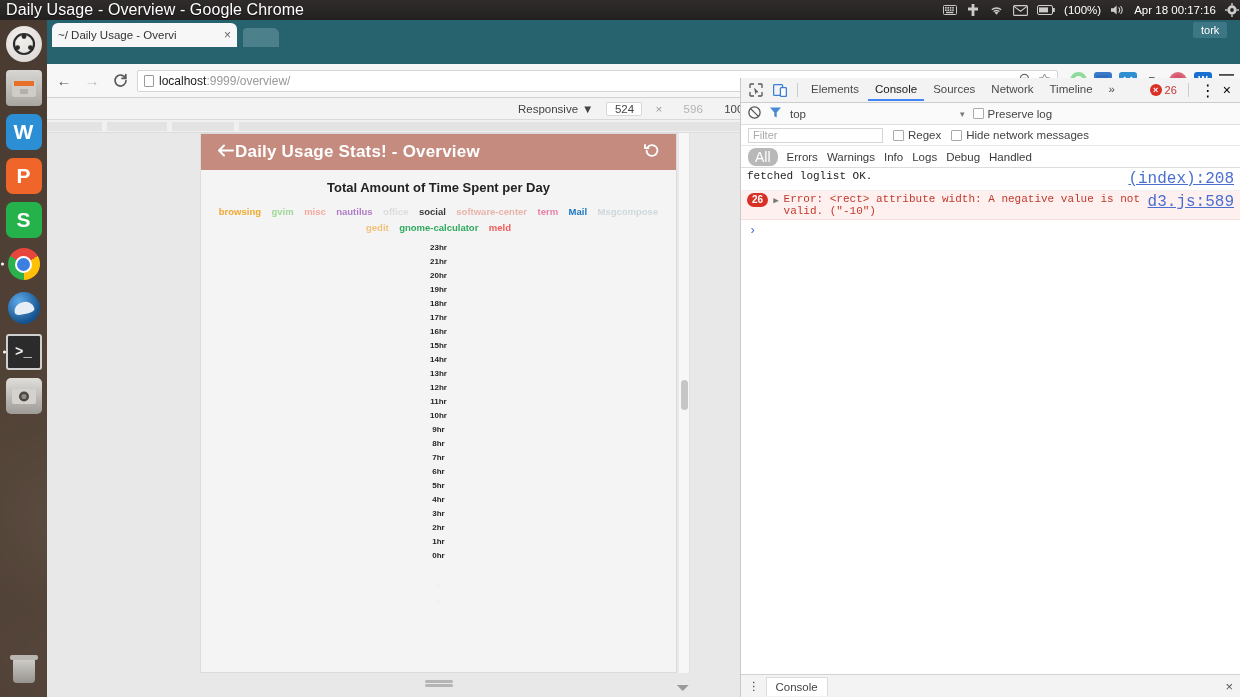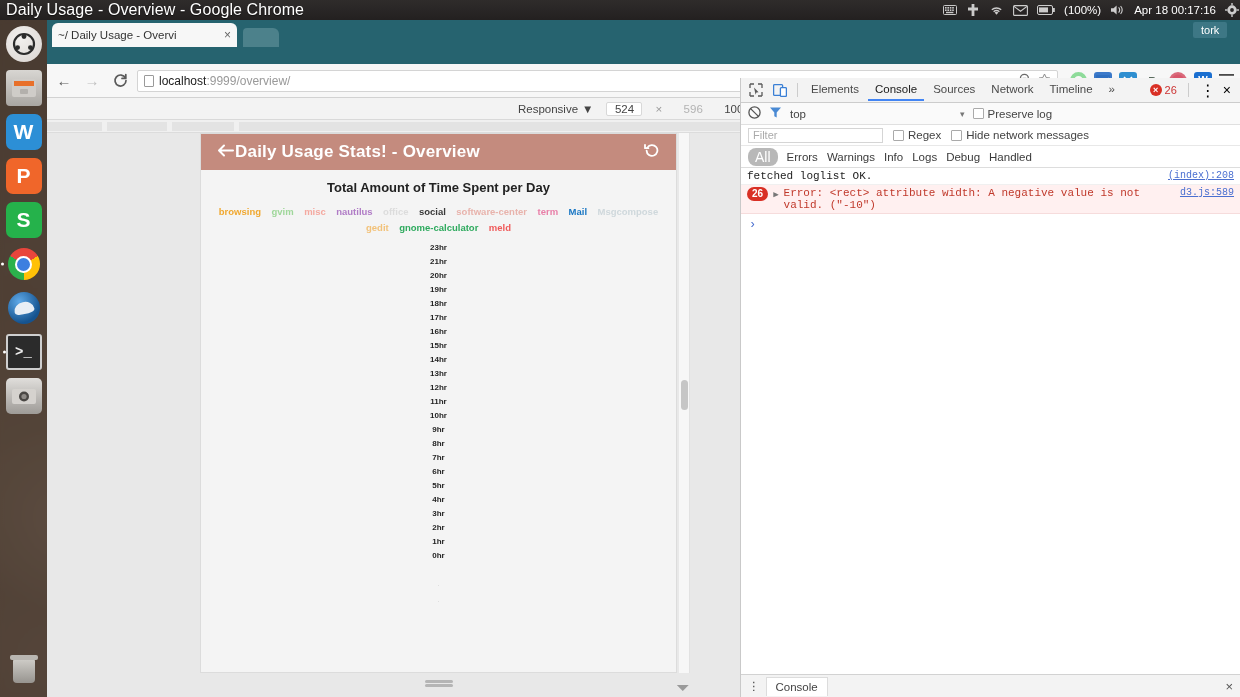--- a/index.html
+++ b/index.html
@@ -168,21 +168,21 @@
   .dt-bar3 { height: 21px; background: #fff; border-bottom: 1px solid #e8e8e8; display:flex;align-items:center;gap:10px;padding:0 7px;font-size:11.5px;color:#444;}
   .filter-in { width: 135px; height: 15px; border:1px solid #d5d5d5; font-size:11px; color:#aaa; padding:0 4px; display:flex;align-items:center;}
   .dt-bar4 { height: 22px; background: #fff; border-bottom: 1px solid #ddd; display:flex;align-items:center;gap:9px;padding:0 7px;font-size:11.5px;color:#3a3a3a;}
   .pill { background:#b8b8b8;color:#fff;border-radius:8px;padding:1px 7px;font-size:14px;}
 
   .dt-console { flex: 1; overflow: hidden; font-family: "Liberation Mono", monospace; font-size: 11px; }
   .c-row { display:flex; align-items:flex-start; padding: 2px 6px; border-bottom: 1px solid #f0f0f0; gap:5px; }
   .c-row.err { background: #fff0f0; border-bottom-color:#f6dcdc; }
   .c-msg { flex:1; color:#222; white-space: pre-wrap; }
   .c-row.err .c-msg { color: #c0392b; }
-  .c-src { color:#4a6fd0; text-decoration: underline; font-size:10px; white-space:nowrap;}
+  .c-src { color:#4a6fd0; text-decoration: underline; font-size:16px; white-space:nowrap;}
   .c-badge { background:#d93025;color:#fff;border-radius:9px;padding:0 5px;font-size:10px;font-weight:bold;line-height:14px;font-family:"Liberation Sans",sans-serif;}
   .c-tri { color:#777; font-size:9px; padding-top:2px;}
   .c-prompt { padding: 4px 8px; color:#4a6fd0; font-size:12px; }
 
   .dt-bottom { height: 23px; background:#f3f3f3;border-top:1px solid #d2d2d2;display:flex;align-items:center;gap:6px;padding:0 7px;font-size:11.5px;color:#444;}
   .dt-bottom .tabbtn { background:#fff;border:1px solid #dcdcdc;border-bottom:none;padding:3px 9px;}
   .dt-bottom .x { margin-left:auto; font-size:13px; color:#555;}
 
   .status-host { position:absolute; left:0; bottom:0; }
 </style>

